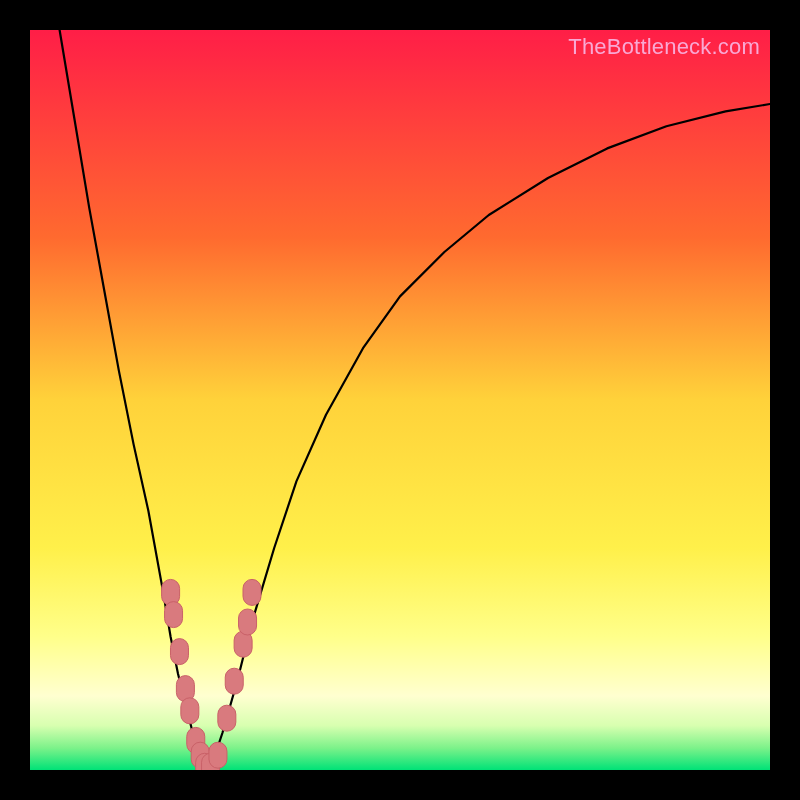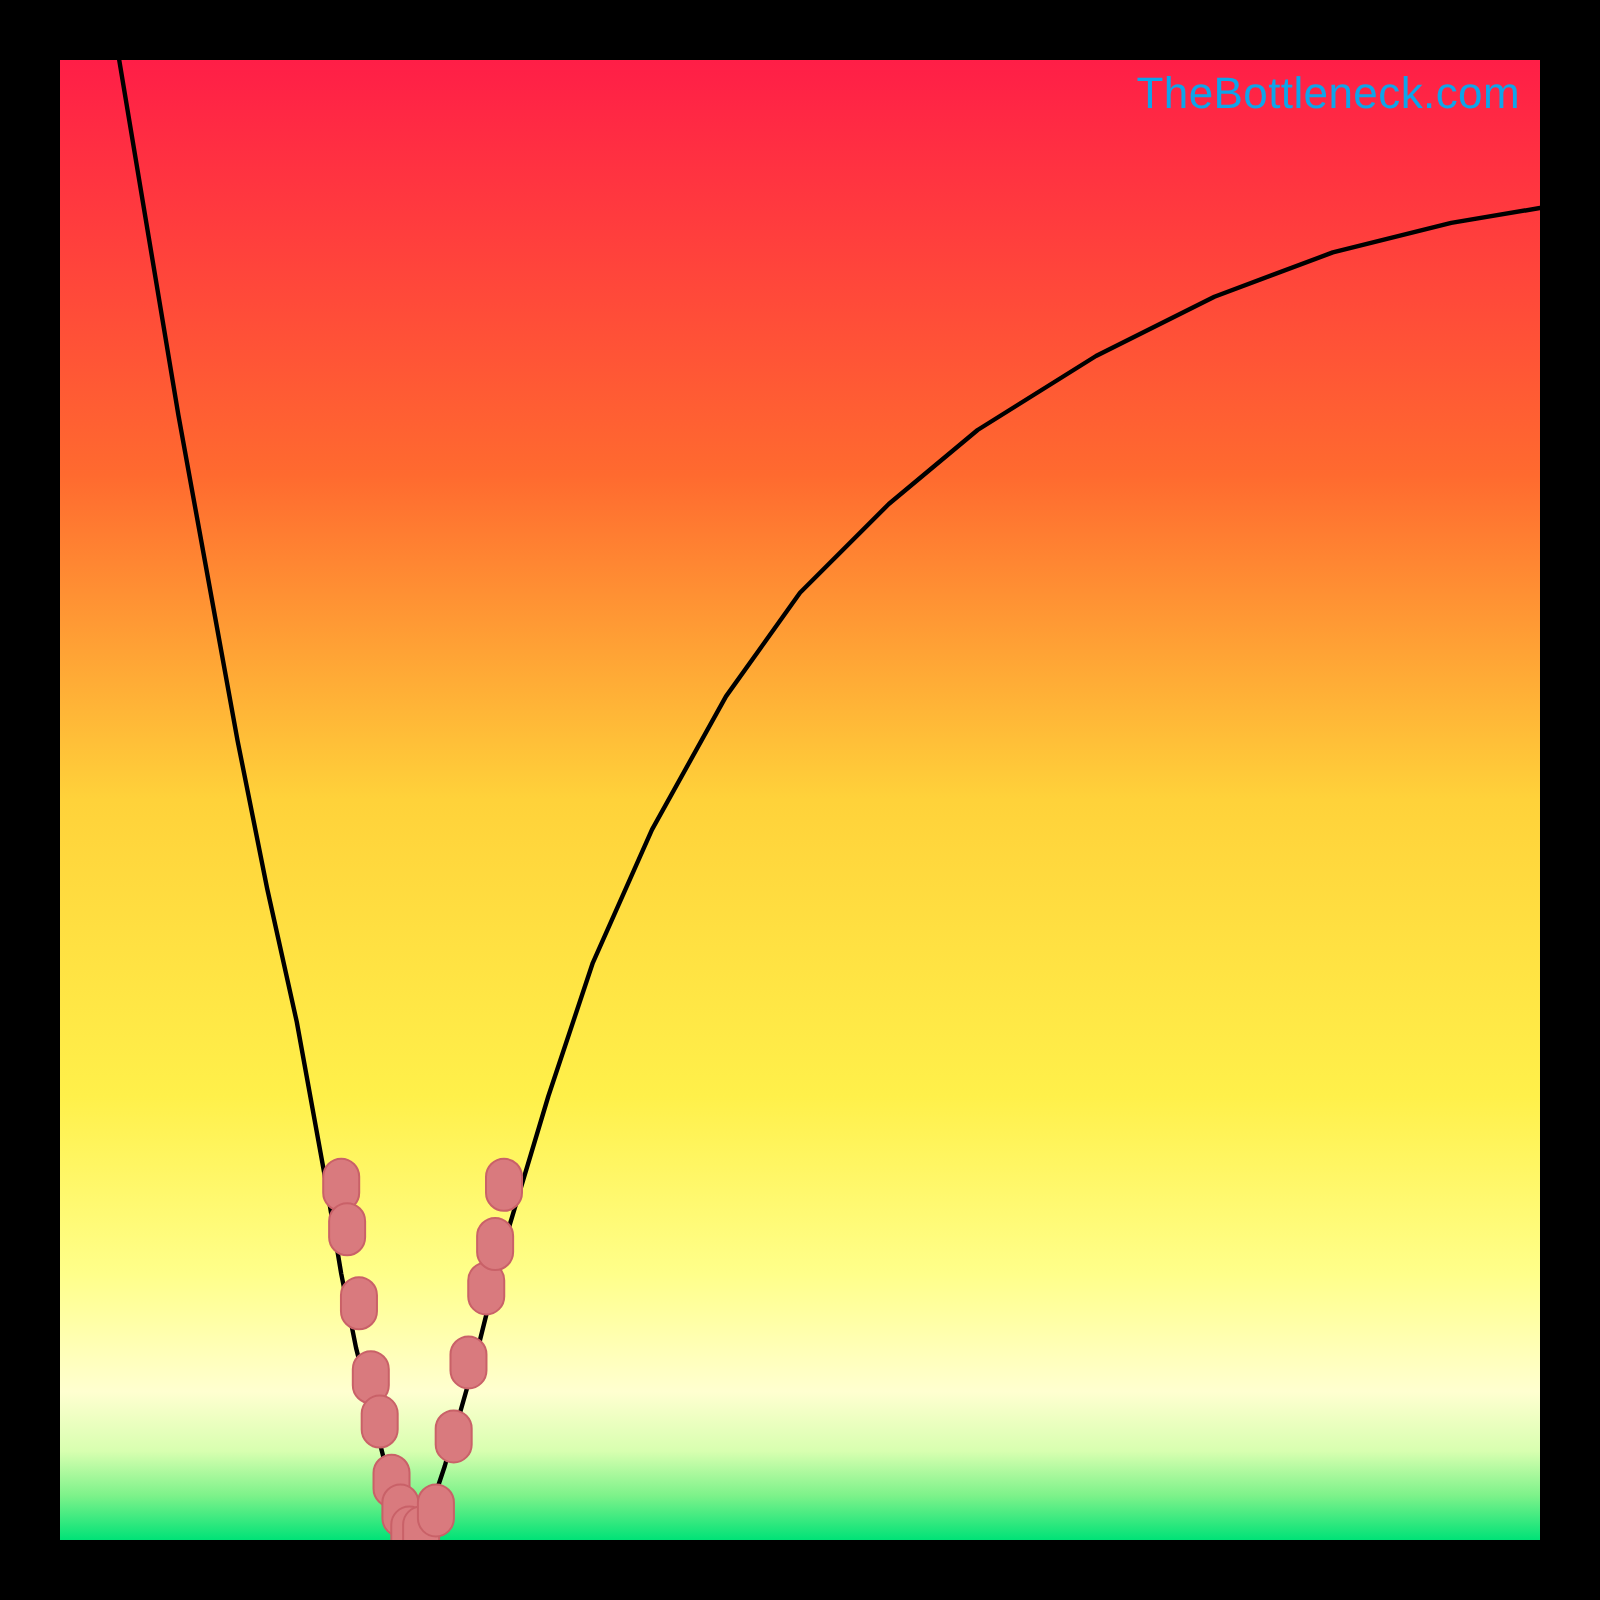--- a/index.html
+++ b/index.html
@@ -26,21 +26,21 @@
     overflow: hidden;
   }
   .gradient-bg {
     position: absolute;
     inset: 0;
   }
   .watermark {
     position: absolute;
     top: 4px;
     right: 10px;
-    color: #0ea5e9;
+    color: #f9a8d4;
     font-size: 22px;
     font-weight: 500;
     letter-spacing: 0.2px;
     user-select: none;
   }
   svg.curves {
     position: absolute;
     inset: 0;
   }
 </style>

